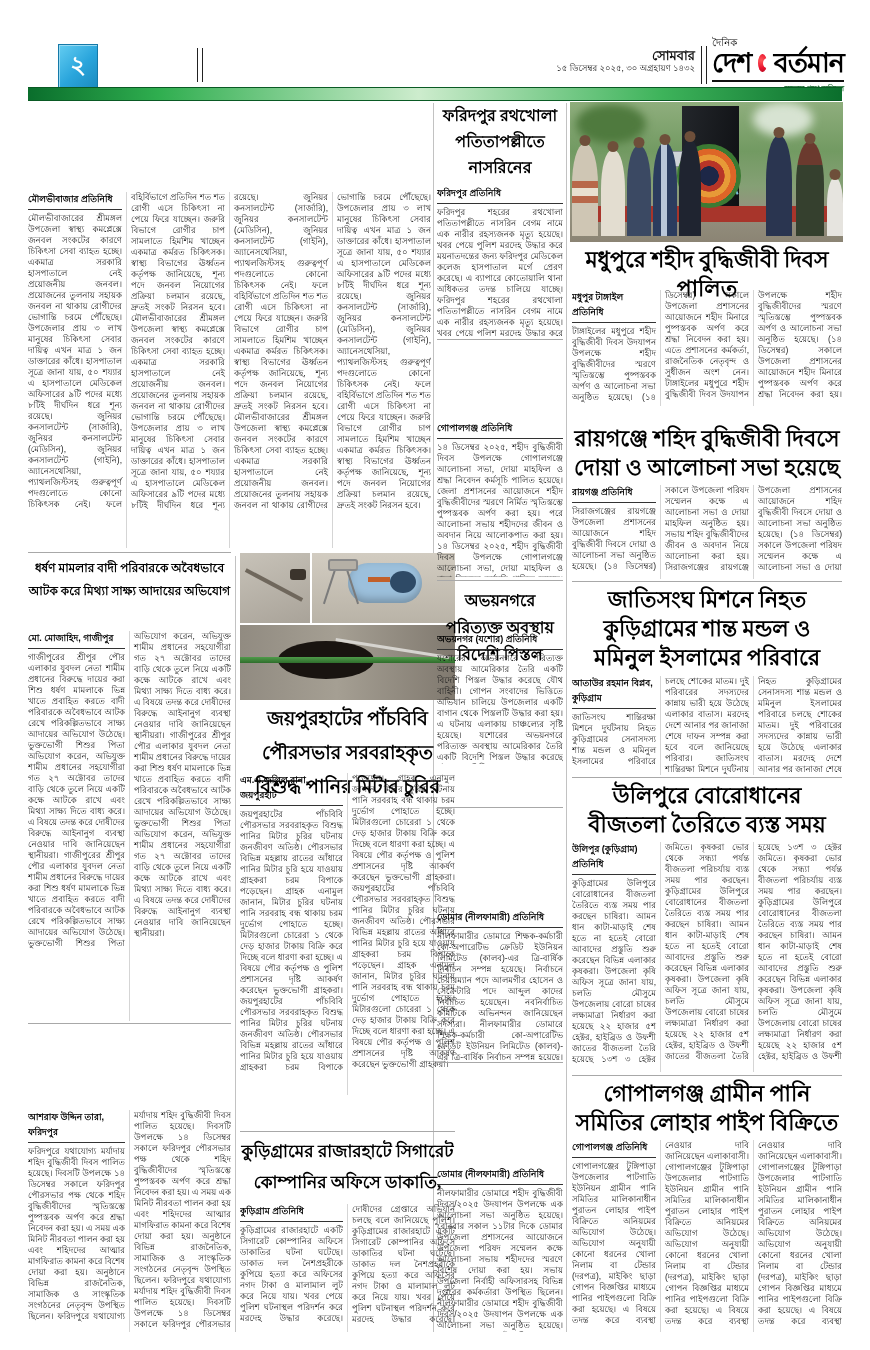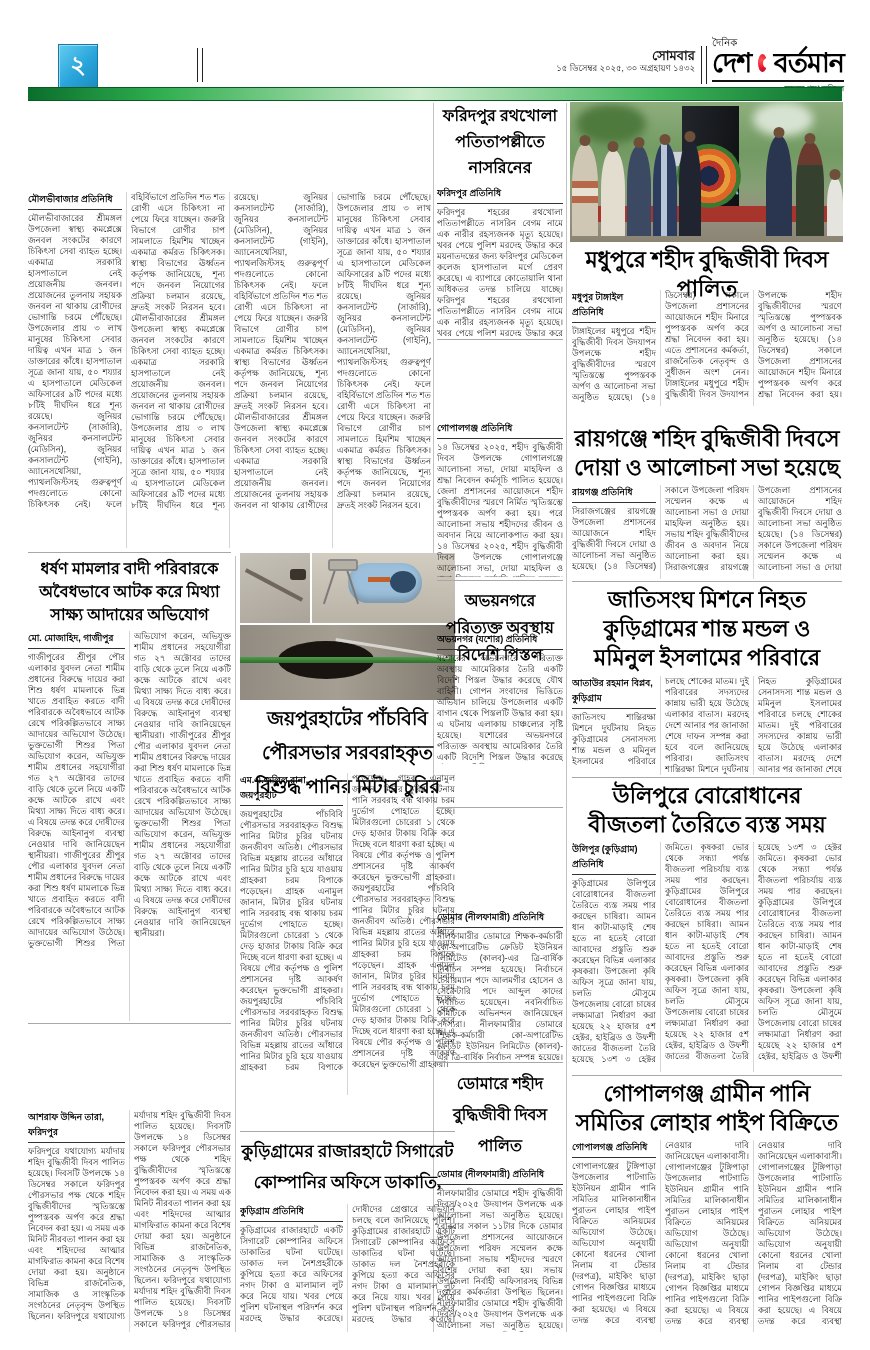--- a/index.html
+++ b/index.html
@@ -86,21 +86,21 @@
 
   <div class="abs bodybox" style="left:28px;top:192px;width:403px;height:356px;">
     <div class="c4 colwrap">
       <div class="byline">মৌলভীবাজার প্রতিনিধি</div>
       <div class="btxt">মৌলভীবাজারের শ্রীমঙ্গল উপজেলা স্বাস্থ্য কমপ্লেক্সে জনবল সংকটের কারণে চিকিৎসা সেবা ব্যাহত হচ্ছে। একমাত্র সরকারি হাসপাতালে নেই প্রয়োজনীয় জনবল। প্রয়োজনের তুলনায় সহায়ক জনবল না থাকায় রোগীদের ভোগান্তি চরমে পৌঁছেছে। উপজেলার প্রায় ৩ লাখ মানুষের চিকিৎসা সেবার দায়িত্ব এখন মাত্র ১ জন ডাক্তারের কাঁধে। হাসপাতাল সূত্রে জানা যায়, ৫০ শয্যার এ হাসপাতালে মেডিকেল অফিসারের ৯টি পদের মধ্যে ৮টিই দীর্ঘদিন ধরে শূন্য রয়েছে। জুনিয়র কনসালটেন্ট (সার্জারি), জুনিয়র কনসালটেন্ট (মেডিসিন), জুনিয়র কনসালটেন্ট (গাইনি), অ্যানেসথেসিয়া, প্যাথলজিস্টসহ গুরুত্বপূর্ণ পদগুলোতে কোনো চিকিৎসক নেই। ফলে বহির্বিভাগে প্রতিদিন শত শত রোগী এসে চিকিৎসা না পেয়ে ফিরে যাচ্ছেন। জরুরি বিভাগে রোগীর চাপ সামলাতে হিমশিম খাচ্ছেন একমাত্র কর্মরত চিকিৎসক। স্বাস্থ্য বিভাগের ঊর্ধ্বতন কর্তৃপক্ষ জানিয়েছে, শূন্য পদে জনবল নিয়োগের প্রক্রিয়া চলমান রয়েছে, দ্রুতই সংকট নিরসন হবে। মৌলভীবাজারের শ্রীমঙ্গল উপজেলা স্বাস্থ্য কমপ্লেক্সে জনবল সংকটের কারণে চিকিৎসা সেবা ব্যাহত হচ্ছে। একমাত্র সরকারি হাসপাতালে নেই প্রয়োজনীয় জনবল। প্রয়োজনের তুলনায় সহায়ক জনবল না থাকায় রোগীদের ভোগান্তি চরমে পৌঁছেছে। উপজেলার প্রায় ৩ লাখ মানুষের চিকিৎসা সেবার দায়িত্ব এখন মাত্র ১ জন ডাক্তারের কাঁধে। হাসপাতাল সূত্রে জানা যায়, ৫০ শয্যার এ হাসপাতালে মেডিকেল অফিসারের ৯টি পদের মধ্যে ৮টিই দীর্ঘদিন ধরে শূন্য রয়েছে। জুনিয়র কনসালটেন্ট (সার্জারি), জুনিয়র কনসালটেন্ট (মেডিসিন), জুনিয়র কনসালটেন্ট (গাইনি), অ্যানেসথেসিয়া, প্যাথলজিস্টসহ গুরুত্বপূর্ণ পদগুলোতে কোনো চিকিৎসক নেই। ফলে বহির্বিভাগে প্রতিদিন শত শত রোগী এসে চিকিৎসা না পেয়ে ফিরে যাচ্ছেন। জরুরি বিভাগে রোগীর চাপ সামলাতে হিমশিম খাচ্ছেন একমাত্র কর্মরত চিকিৎসক। স্বাস্থ্য বিভাগের ঊর্ধ্বতন কর্তৃপক্ষ জানিয়েছে, শূন্য পদে জনবল নিয়োগের প্রক্রিয়া চলমান রয়েছে, দ্রুতই সংকট নিরসন হবে। মৌলভীবাজারের শ্রীমঙ্গল উপজেলা স্বাস্থ্য কমপ্লেক্সে জনবল সংকটের কারণে চিকিৎসা সেবা ব্যাহত হচ্ছে। একমাত্র সরকারি হাসপাতালে নেই প্রয়োজনীয় জনবল। প্রয়োজনের তুলনায় সহায়ক জনবল না থাকায় রোগীদের ভোগান্তি চরমে পৌঁছেছে। উপজেলার প্রায় ৩ লাখ মানুষের চিকিৎসা সেবার দায়িত্ব এখন মাত্র ১ জন ডাক্তারের কাঁধে। হাসপাতাল সূত্রে জানা যায়, ৫০ শয্যার এ হাসপাতালে মেডিকেল অফিসারের ৯টি পদের মধ্যে ৮টিই দীর্ঘদিন ধরে শূন্য রয়েছে। জুনিয়র কনসালটেন্ট (সার্জারি), জুনিয়র কনসালটেন্ট (মেডিসিন), জুনিয়র কনসালটেন্ট (গাইনি), অ্যানেসথেসিয়া, প্যাথলজিস্টসহ গুরুত্বপূর্ণ পদগুলোতে কোনো চিকিৎসক নেই। ফলে বহির্বিভাগে প্রতিদিন শত শত রোগী এসে চিকিৎসা না পেয়ে ফিরে যাচ্ছেন। জরুরি বিভাগে রোগীর চাপ সামলাতে হিমশিম খাচ্ছেন একমাত্র কর্মরত চিকিৎসক। স্বাস্থ্য বিভাগের ঊর্ধ্বতন কর্তৃপক্ষ জানিয়েছে, শূন্য পদে জনবল নিয়োগের প্রক্রিয়া চলমান রয়েছে, দ্রুতই সংকট নিরসন হবে।</div>
     </div>
   </div>
 
   <div class="abs hrule" style="left:28px;top:552px;width:203px;"></div>
 
-  <div class="abs hl" style="left:28px;top:557px;width:203px;height:70px;font-size:16px;line-height:23px;">ধর্ষণ মামলার বাদী পরিবারকে অবৈধভাবে আটক করে মিথ্যা সাক্ষ্য আদায়ের অভিযোগ</div>
+  <div class="abs hl" style="left:28px;top:557px;width:203px;height:70px;font-size:12px;line-height:23px;">ধর্ষণ মামলার বাদী পরিবারকে অবৈধভাবে আটক করে মিথ্যা সাক্ষ্য আদায়ের অভিযোগ</div>
 
   <div class="abs bodybox" style="left:28px;top:631px;width:203px;height:390px;">
     <div class="c2 colwrap">
       <div class="byline">মো. মোজাহিদ, গাজীপুর</div>
       <div class="btxt">গাজীপুরের শ্রীপুর পৌর এলাকার যুবদল নেতা শামীম প্রধানের বিরুদ্ধে দায়ের করা শিশু ধর্ষণ মামলাকে ভিন্ন খাতে প্রবাহিত করতে বাদী পরিবারকে অবৈধভাবে আটক রেখে পরিকল্পিতভাবে সাক্ষ্য আদায়ের অভিযোগ উঠেছে। ভুক্তভোগী শিশুর পিতা অভিযোগ করেন, অভিযুক্ত শামীম প্রধানের সহযোগীরা গত ২৭ অক্টোবর তাদের বাড়ি থেকে তুলে নিয়ে একটি কক্ষে আটকে রাখে এবং মিথ্যা সাক্ষ্য দিতে বাধ্য করে। এ বিষয়ে তদন্ত করে দোষীদের বিরুদ্ধে আইনানুগ ব্যবস্থা নেওয়ার দাবি জানিয়েছেন স্থানীয়রা। গাজীপুরের শ্রীপুর পৌর এলাকার যুবদল নেতা শামীম প্রধানের বিরুদ্ধে দায়ের করা শিশু ধর্ষণ মামলাকে ভিন্ন খাতে প্রবাহিত করতে বাদী পরিবারকে অবৈধভাবে আটক রেখে পরিকল্পিতভাবে সাক্ষ্য আদায়ের অভিযোগ উঠেছে। ভুক্তভোগী শিশুর পিতা অভিযোগ করেন, অভিযুক্ত শামীম প্রধানের সহযোগীরা গত ২৭ অক্টোবর তাদের বাড়ি থেকে তুলে নিয়ে একটি কক্ষে আটকে রাখে এবং মিথ্যা সাক্ষ্য দিতে বাধ্য করে। এ বিষয়ে তদন্ত করে দোষীদের বিরুদ্ধে আইনানুগ ব্যবস্থা নেওয়ার দাবি জানিয়েছেন স্থানীয়রা। গাজীপুরের শ্রীপুর পৌর এলাকার যুবদল নেতা শামীম প্রধানের বিরুদ্ধে দায়ের করা শিশু ধর্ষণ মামলাকে ভিন্ন খাতে প্রবাহিত করতে বাদী পরিবারকে অবৈধভাবে আটক রেখে পরিকল্পিতভাবে সাক্ষ্য আদায়ের অভিযোগ উঠেছে। ভুক্তভোগী শিশুর পিতা অভিযোগ করেন, অভিযুক্ত শামীম প্রধানের সহযোগীরা গত ২৭ অক্টোবর তাদের বাড়ি থেকে তুলে নিয়ে একটি কক্ষে আটকে রাখে এবং মিথ্যা সাক্ষ্য দিতে বাধ্য করে। এ বিষয়ে তদন্ত করে দোষীদের বিরুদ্ধে আইনানুগ ব্যবস্থা নেওয়ার দাবি জানিয়েছেন স্থানীয়রা।</div>
     </div>
   </div>
 
   <div class="abs hrule" style="left:28px;top:1023px;width:203px;"></div>
 
@@ -175,21 +175,20 @@
 
   <div class="abs hrule" style="left:437px;top:807px;width:126px;"></div>
 
   <div class="abs bodybox" style="left:437px;top:910px;width:126px;height:150px;">
     <div class="byline">ডোমার (নীলফামারী) প্রতিনিধি</div>
     <div class="btxt">নীলফামারীর ডোমারে শিক্ষক-কর্মচারী কো-অপারেটিভ ক্রেডিট ইউনিয়ন লিমিটেড (কালব)-এর ত্রি-বার্ষিক নির্বাচন সম্পন্ন হয়েছে। নির্বাচনে চেয়ারম্যান পদে আলমগীর হোসেন ও সেক্রেটারি পদে আব্দুল কাদের নির্বাচিত হয়েছেন। নবনির্বাচিত কমিটিকে অভিনন্দন জানিয়েছেন সদস্যরা। নীলফামারীর ডোমারে শিক্ষক-কর্মচারী কো-অপারেটিভ ক্রেডিট ইউনিয়ন লিমিটেড (কালব)-এর ত্রি-বার্ষিক নির্বাচন সম্পন্ন হয়েছে। নির্বাচনে চেয়ারম্যান পদে আলমগীর হোসেন ও সেক্রেটারি পদে আব্দুল কাদের নির্বাচিত হয়েছেন। নবনির্বাচিত কমিটিকে অভিনন্দন জানিয়েছেন সদস্যরা।</div>
   </div>
 
   <div class="abs hrule" style="left:437px;top:1062px;width:126px;"></div>
 
-  <div class="abs hl" style="left:437px;top:1068px;width:126px;height:96px;font-size:16px;line-height:31px;">ডোমারে শহীদ বুদ্ধিজীবী দিবস পালিত</div>
   <div class="abs bodybox" style="left:437px;top:1167px;width:126px;height:165px;">
     <div class="byline">ডোমার (নীলফামারী) প্রতিনিধি</div>
     <div class="btxt">নীলফামারীর ডোমারে শহীদ বুদ্ধিজীবী দিবস/২০২৫ উদযাপন উপলক্ষে এক আলোচনা সভা অনুষ্ঠিত হয়েছে। রোববার সকাল ১১টার দিকে ডোমার উপজেলা প্রশাসনের আয়োজনে উপজেলা পরিষদ সম্মেলন কক্ষে আলোচনা সভায় শহীদদের স্মরণে বিশেষ দোয়া করা হয়। সভায় উপজেলা নির্বাহী অফিসারসহ বিভিন্ন দপ্তরের কর্মকর্তারা উপস্থিত ছিলেন। নীলফামারীর ডোমারে শহীদ বুদ্ধিজীবী দিবস/২০২৫ উদযাপন উপলক্ষে এক আলোচনা সভা অনুষ্ঠিত হয়েছে। রোববার সকাল ১১টার দিকে ডোমার উপজেলা প্রশাসনের আয়োজনে উপজেলা পরিষদ সম্মেলন কক্ষে আলোচনা সভায় শহীদদের স্মরণে বিশেষ দোয়া করা হয়। সভায় উপজেলা নির্বাহী অফিসারসহ বিভিন্ন দপ্তরের কর্মকর্তারা উপস্থিত ছিলেন।</div>
   </div>
 
   <div class="abs photo" style="left:570px;top:102px;width:273px;height:140px;">
     <div class="pa" style="inset:0;background:linear-gradient(180deg,#8fae7d 0%,#729a62 35%,#85a075 60%,#95917f 78%,#8b8474 100%);"></div>
     <div class="pa" style="left:6px;top:2px;width:70px;height:40px;border-radius:50%;background:#4f7a3e;filter:blur(4px);"></div>
     <div class="pa" style="right:30px;top:0;width:60px;height:34px;border-radius:50%;background:#d7e3d2;filter:blur(5px);"></div>
     <div class="pa" style="left:41%;top:3%;width:21%;height:72%;background:linear-gradient(100deg,#23262b,#0e1013);"></div>

